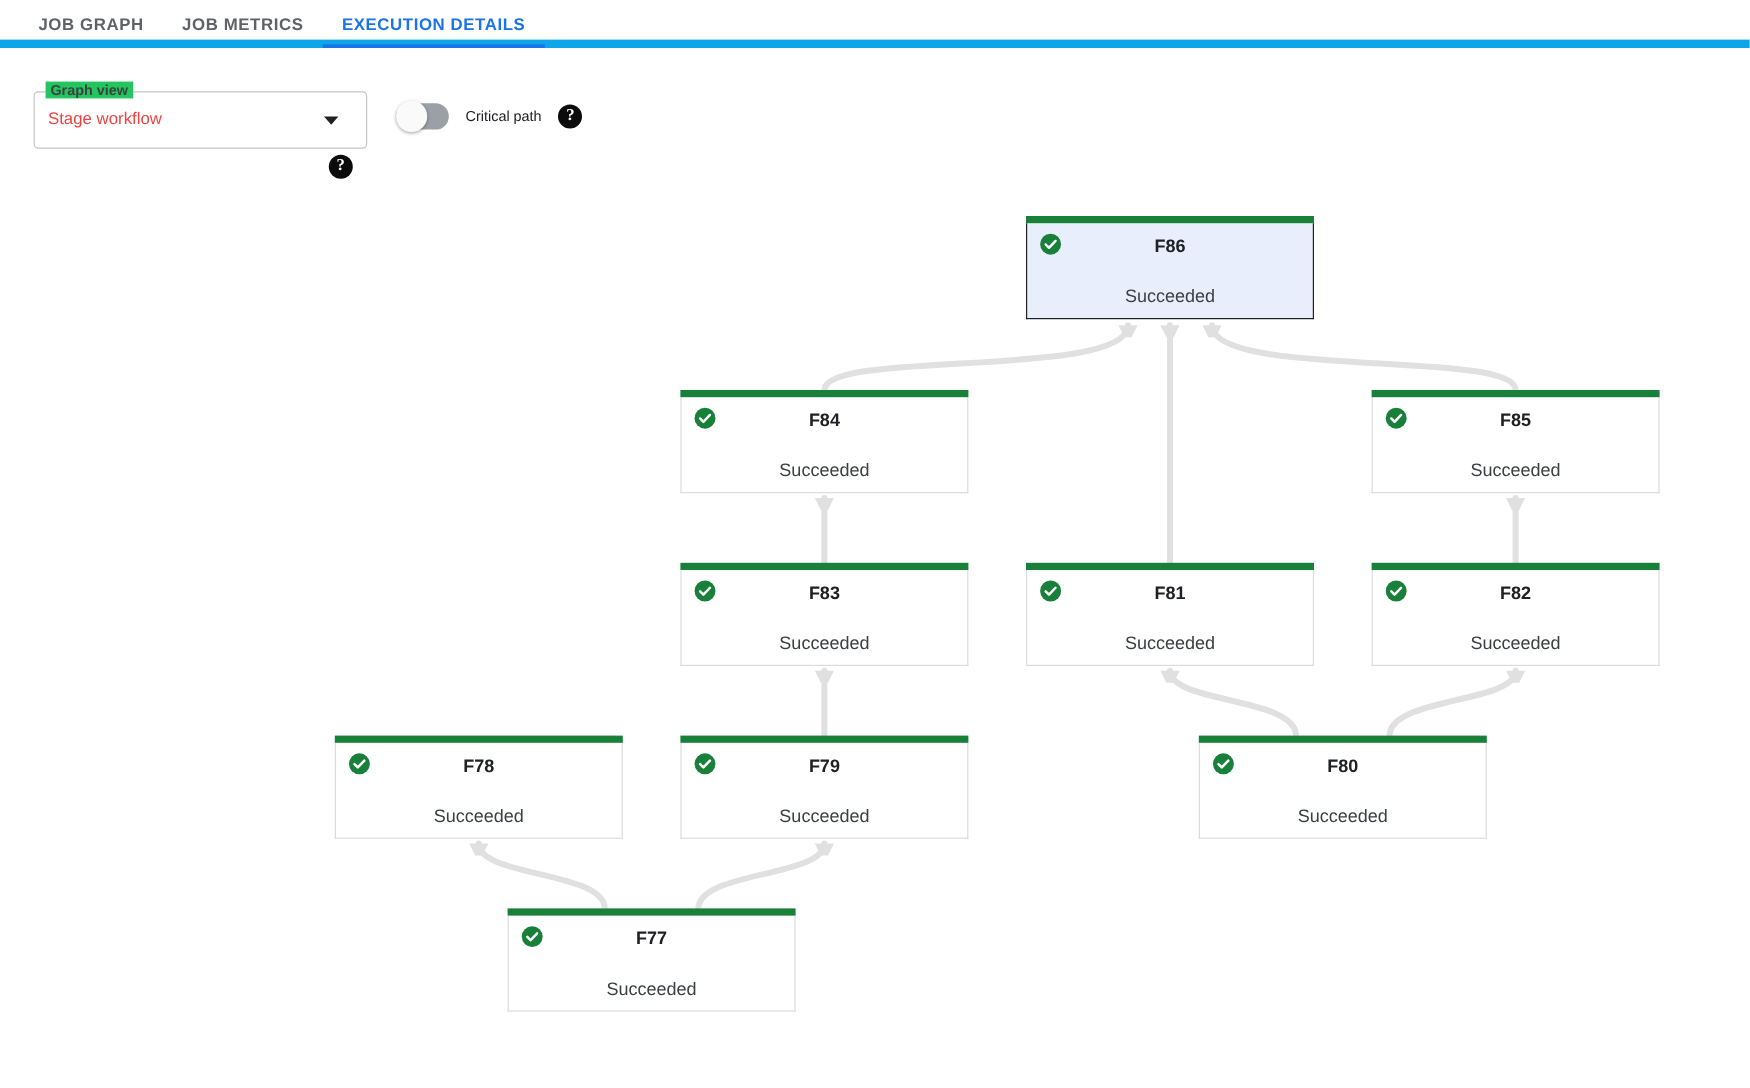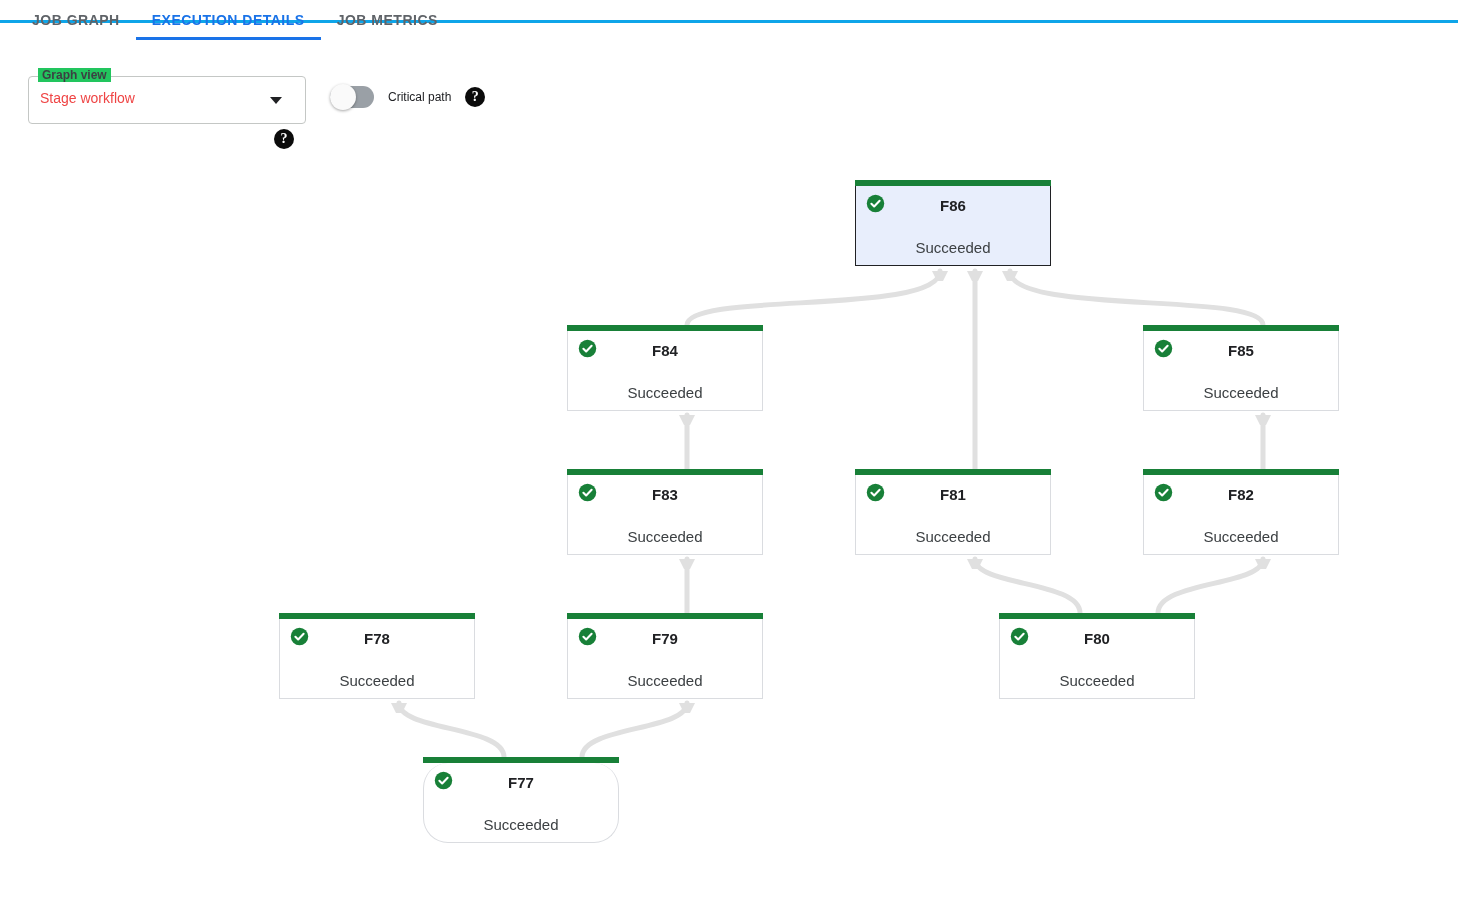--- a/index.html
+++ b/index.html
@@ -15,22 +15,22 @@
     font-family: "Liberation Sans", sans-serif;
     color: #202124;
     overflow: hidden;
   }
 
   
   .tabbar {
     position: absolute;
     top: 0; left: 0;
     width: 1458px;
-    height: 23px;
-    border-bottom: 3px solid #0ea5e9;
+    height: 40px;
+    border-bottom: 7px solid #0ea5e9;
     display: flex;
     align-items: flex-start;
     padding-left: 16px;
   }
   .tab {
     position: relative;
     height: 40px;
     display: flex;
     align-items: center;
     padding: 0 16px;
@@ -156,21 +156,21 @@
     height: 766px;
   }
   .edges {
     position: absolute;
     top: 0; left: 0;
     width: 1458px;
     height: 766px;
   }
   .node {
     position: absolute;
-    width: 196px;
+    width: 240px;
     height: 80px;
     background: #ffffff;
     border: 1px solid #dadce0;
     border-top: none;
     cursor: pointer;
   }
   .node::before {
     content: "";
     position: absolute;
     left: -1px; right: -1px;
@@ -209,25 +209,25 @@
     height: 19px;
   }
 </style>
 </head>
 <body>
 
 <div class="tabbar">
   <div class="tab">
     <span>JOB GRAPH</span>
   </div>
+  <div class="tab">
+    <span>JOB METRICS</span>
+  </div>
   <div class="tab active">
     <span>EXECUTION DETAILS</span>
-  </div>
-  <div class="tab">
-    <span>JOB METRICS</span>
   </div>
 </div>
 
 <div class="toolbar">
 
   <div class="select-wrap">
     <div class="select-box"></div>
     <div class="select-legend">Graph view</div>
     <div class="select-value">Stage workflow</div>
     <div class="select-arrow"></div>
@@ -358,21 +358,21 @@
 
   <div class="node" style="left:999px; top:478px;">
     <svg class="status-icon" viewBox="0 0 24 24">
       <circle cx="12" cy="12" r="11" fill="#188038"></circle>
       <path d="M6.8 12.3 L10.3 15.8 L17.2 8.6" fill="none" stroke="#ffffff" stroke-width="2.6" stroke-linecap="round" stroke-linejoin="round"></path>
     </svg>
     <div class="node-title">F80</div>
     <div class="node-status">Succeeded</div>
   </div>
 
-  <div class="node" style="left:423px; top:622px;border-radius:25px;">
+  <div class="node" style="left:423px; top:622px;">
     <svg class="status-icon" viewBox="0 0 24 24">
       <circle cx="12" cy="12" r="11" fill="#188038"></circle>
       <path d="M6.8 12.3 L10.3 15.8 L17.2 8.6" fill="none" stroke="#ffffff" stroke-width="2.6" stroke-linecap="round" stroke-linejoin="round"></path>
     </svg>
     <div class="node-title">F77</div>
     <div class="node-status">Succeeded</div>
   </div>
 
 </div>
 

